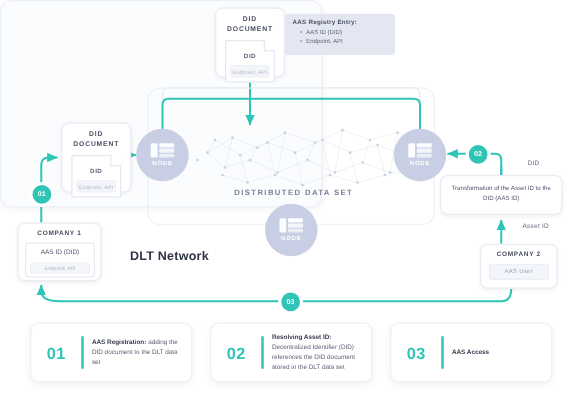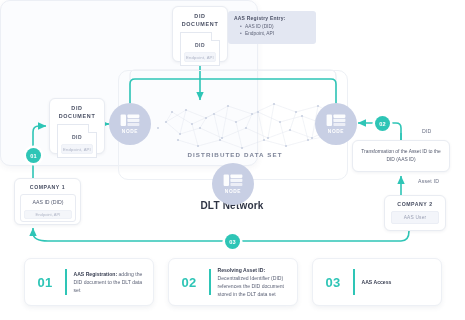--- a/index.html
+++ b/index.html
@@ -28,21 +28,21 @@
     left:104px;top:57px;width:256px;height:164px;
     background:#fbfcfe;border:1px solid #eceff5;border-radius:10px;
     box-shadow:0 2px 6px rgba(60,70,95,.06);
   }
   #dlt-inner{
     position:absolute;left:118px;top:70px;width:228px;height:108px;
     border:1px solid #edf0f5;border-radius:10px;background:transparent;
   }
   #dlt-title{
     position:absolute;left:104px;top:200px;width:256px;
-    text-align:center;font-size:10px;font-weight:bold;color:#2f3545;
+    text-align:left;font-size:10px;font-weight:bold;color:#2f3545;
     letter-spacing:.2px;
   }
   #dds-label{
     position:absolute;left:150px;top:151px;width:170px;
     text-align:center;font-size:6.2px;font-weight:bold;color:#7d8498;
     letter-spacing:1.1px;
   }
 
   
   .node{

